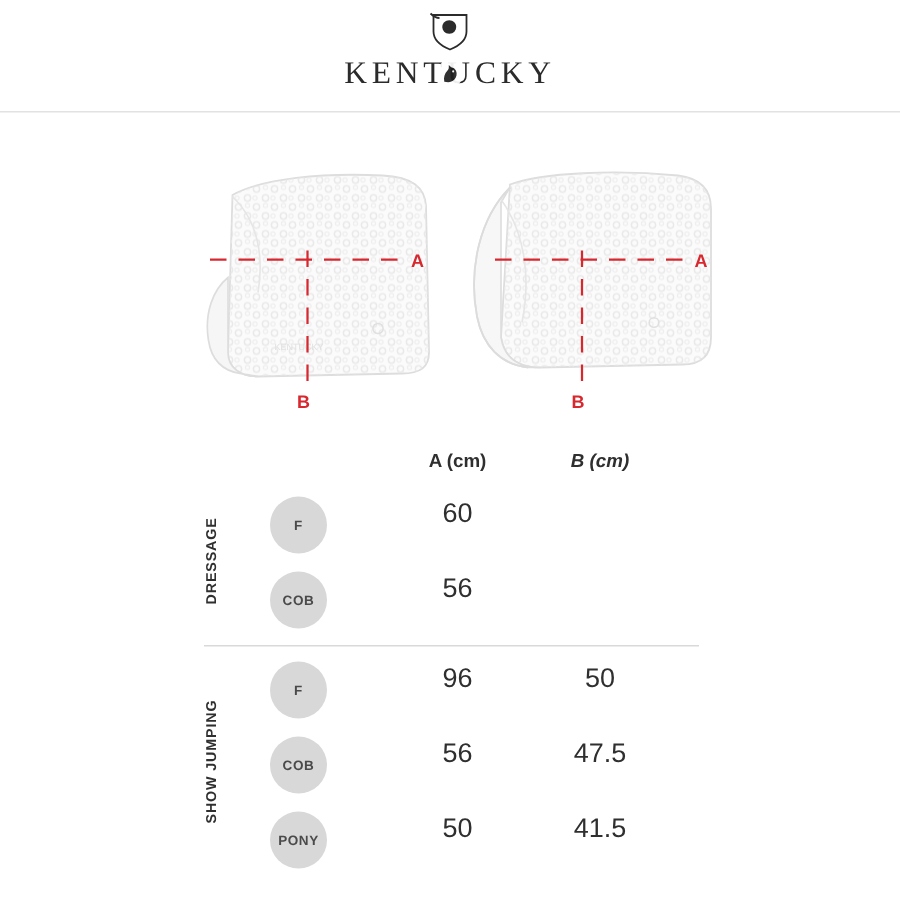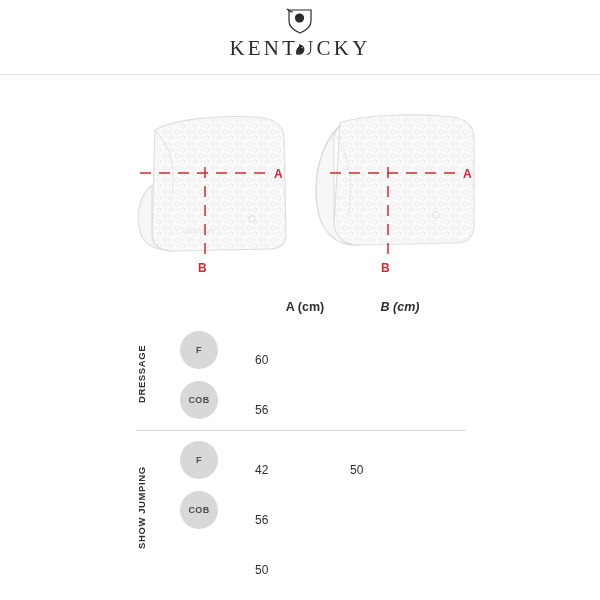--- a/index.html
+++ b/index.html
@@ -163,24 +163,24 @@
     font-size: 9px;
     font-weight: 700;
     letter-spacing: .4px;
     display: flex;
     align-items: center;
     justify-content: center;
   }
   .row .val-a,
   .row .val-b {
     position: absolute;
-    top: 27px;
-    font-size: 12px;
+    top: 6px;
+    font-size: 18px;
     color: #2f2f2f;
-    text-align: left;
+    text-align: center;
     font-weight: 400;
   }
   .row .val-a { left: 95px; width: 100px; }
   .row .val-b { left: 190px; width: 100px; }
 
   .divider {
     position: absolute;
     left: 136px;
     width: 330px;
     height: 1px;
@@ -290,28 +290,31 @@
       </div>
     </div>
 
     <div class="divider" style="top:138px;"></div>
 
     <div class="group jumping">
       <div class="group-label">SHOW JUMPING</div>
 
       <div class="row" style="top:4px;">
         <div class="badge">F</div>
-        <div class="val-a">42</div>
+        <div class="val-a">96</div>
         <div class="val-b">50</div>
       </div>
 
       <div class="row" style="top:54px;">
         <div class="badge">COB</div>
         <div class="val-a">56</div>
+        <div class="val-b">47.5</div>
       </div>
 
       <div class="row" style="top:104px;">
+        <div class="badge">PONY</div>
         <div class="val-a">50</div>
+        <div class="val-b">41.5</div>
       </div>
     </div>
 
   </div>
 </div>
 
 </body></html>

